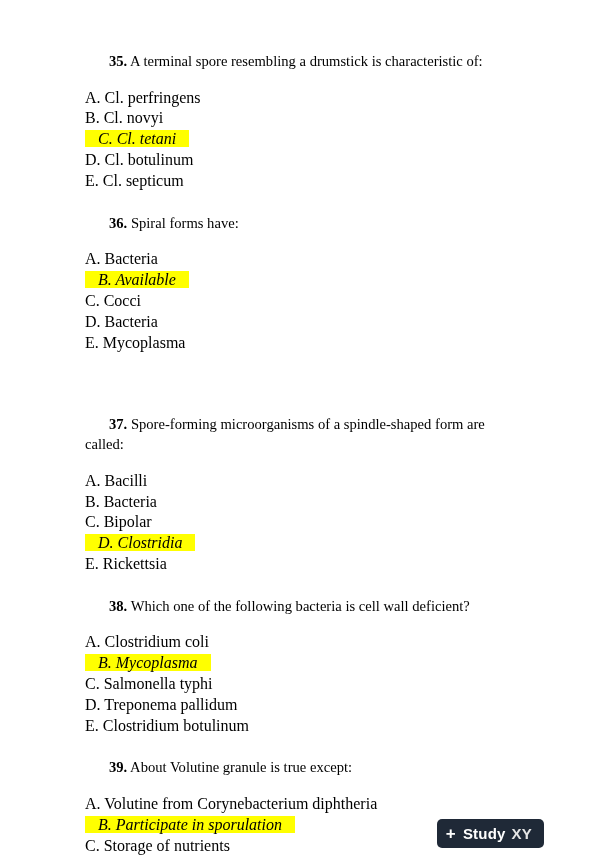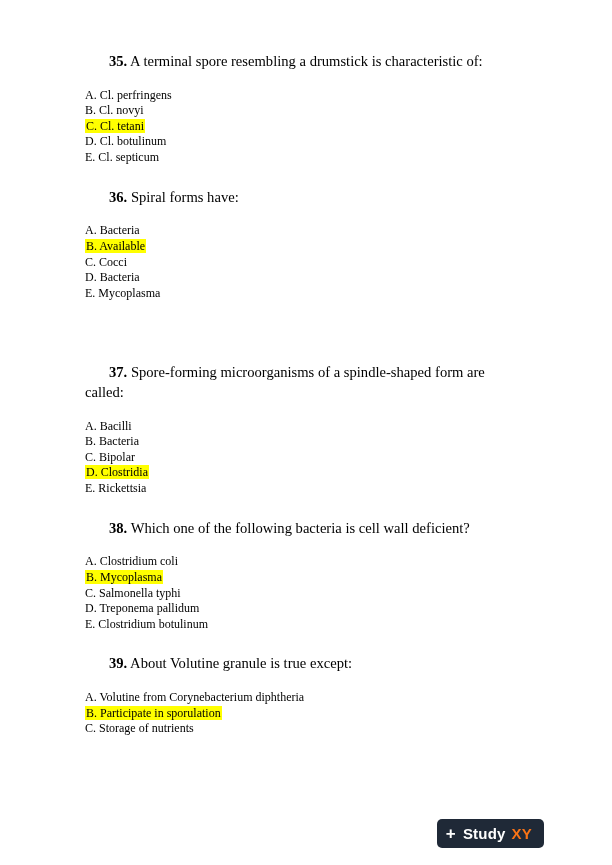--- a/index.html
+++ b/index.html
@@ -36,28 +36,29 @@
   }
   .q-text {
     font-weight: normal;
   }
   .options {
     margin: 0;
     padding: 0;
     list-style: none;
   }
   .option {
-    font-size: 12px;
+    font-size: 16px;
     line-height: 1.30;
     margin: 0;
     white-space: nowrap;
   }
   .option .hl {
     background: #ffff00;
-    padding: 0 1px;
+    padding: 0 13px;
+    font-style: italic;
   }
   .gap-sm { height: 16px; }
   .gap-md { height: 22px; }
   .gap-xl { height: 62px; }
 
   
   .watermark {
     position: absolute;
     right: 24px;
     bottom: 17px;
@@ -73,21 +74,21 @@
     font-weight: bold;
     letter-spacing: 0.2px;
   }
   .watermark .plus {
     font-size: 17px;
     font-weight: bold;
     line-height: 1;
     margin-right: 1px;
   }
   .watermark .brand-xy {
-    color: #f97316;
+    color: #e5e5e5;
   }
 </style>
 </head>
 <body>
 
 <div class="page">
 
   <div class="question-block">
     <p class="q-stem">
       <span class="q-num">35.</span>

